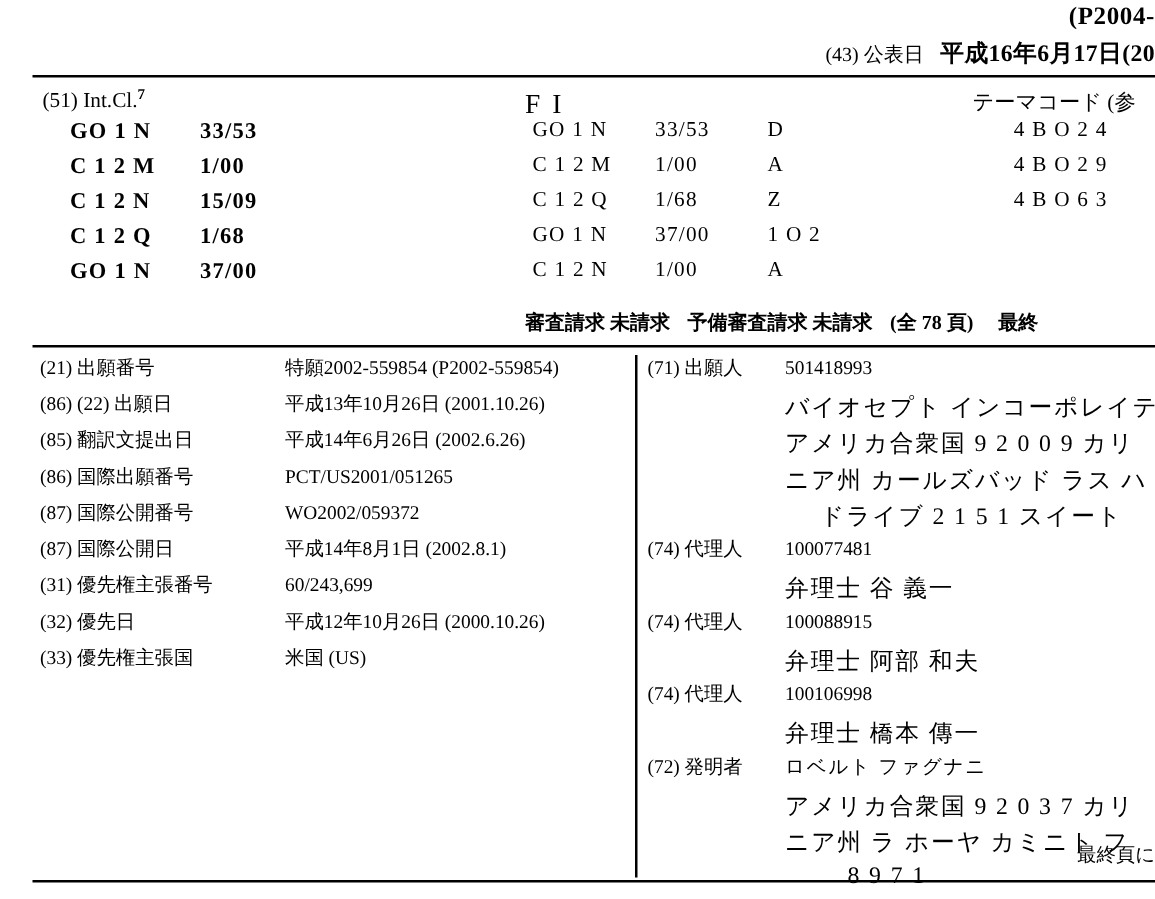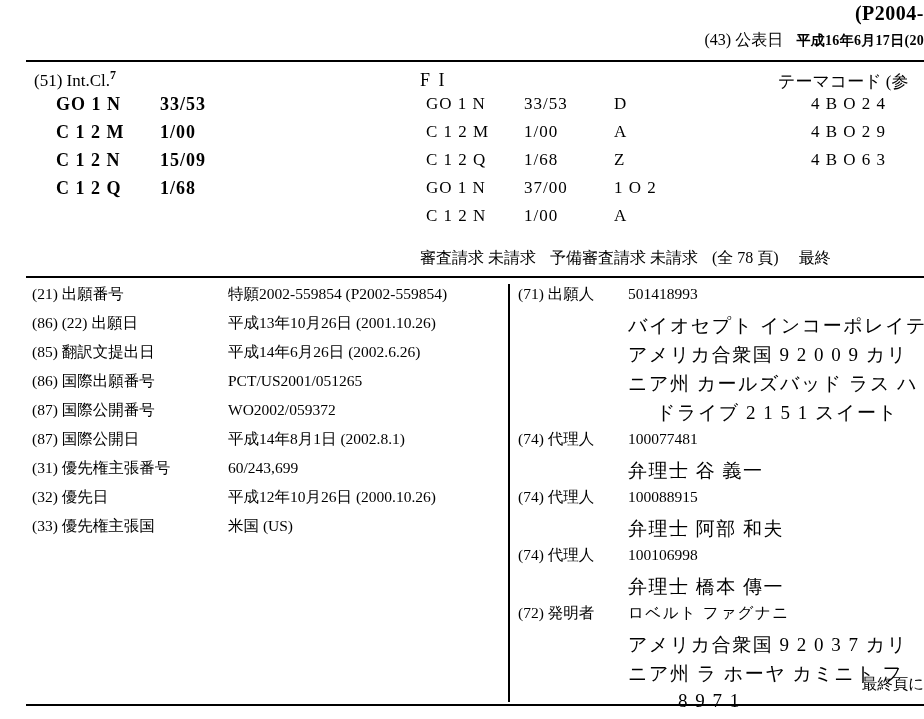--- a/index.html
+++ b/index.html
@@ -41,21 +41,21 @@
     top: 30px;
     right: 0px;
     white-space: nowrap;
     font-size: 17px;
   }
   .pub-date-label {
     font-size: 16px;
   }
   .pub-date-value {
     font-weight: bold;
-    font-size: 14px;
+    font-size: 19px;
     margin-left: 9px;
     letter-spacing: 0.3px;
   }
 
   
   .rule {
     position: absolute;
     left: 26px;
     width: 898px;
     border-top: 2px solid #000;
@@ -81,21 +81,21 @@
   }
   .ipc-head-left .sup {
     font-size: 12px;
     vertical-align: super;
     font-weight: bold;
   }
   .ipc-head-fi {
     position: absolute;
     top: 2px;
     left: 394px;
-    font-size: 18px;
+    font-size: 22px;
     letter-spacing: 2px;
   }
   .ipc-head-theme {
     position: absolute;
     top: 2px;
     left: 752px;
     font-size: 17px;
     white-space: nowrap;
   }
 
@@ -153,20 +153,21 @@
     letter-spacing: 1px;
     white-space: nowrap;
   }
 
   .exam-line {
     position: absolute;
     top: 180px;
     left: 394px;
     font-size: 16px;
     white-space: nowrap;
+    font-weight: bold;
   }
   .exam-line .seg { margin-right: 14px; }
   .exam-line .pages { margin-right: 20px; }
 
   
   .biblio {
     position: absolute;
     top: 284px;
     left: 26px;
     width: 898px;
@@ -265,20 +266,23 @@
       </div>
       <div class="row">
         <span class="cls">C 1 2 M</span><span class="grp">1/00</span>
       </div>
       <div class="row">
         <span class="cls">C 1 2 N</span><span class="grp">15/09</span>
       </div>
       <div class="row">
         <span class="cls">C 1 2 Q</span><span class="grp">1/68</span>
       </div>
+      <div class="row">
+        <span class="cls">GO 1 N</span><span class="grp">37/00</span>
+      </div>
     </div>
 
     <div class="fi-list">
       <div class="row">
         <span class="cls">GO 1 N</span><span class="grp">33/53</span><span class="sfx">D</span>
       </div>
       <div class="row">
         <span class="cls">C 1 2 M</span><span class="grp">1/00</span><span class="sfx">A</span>
       </div>
       <div class="row">

